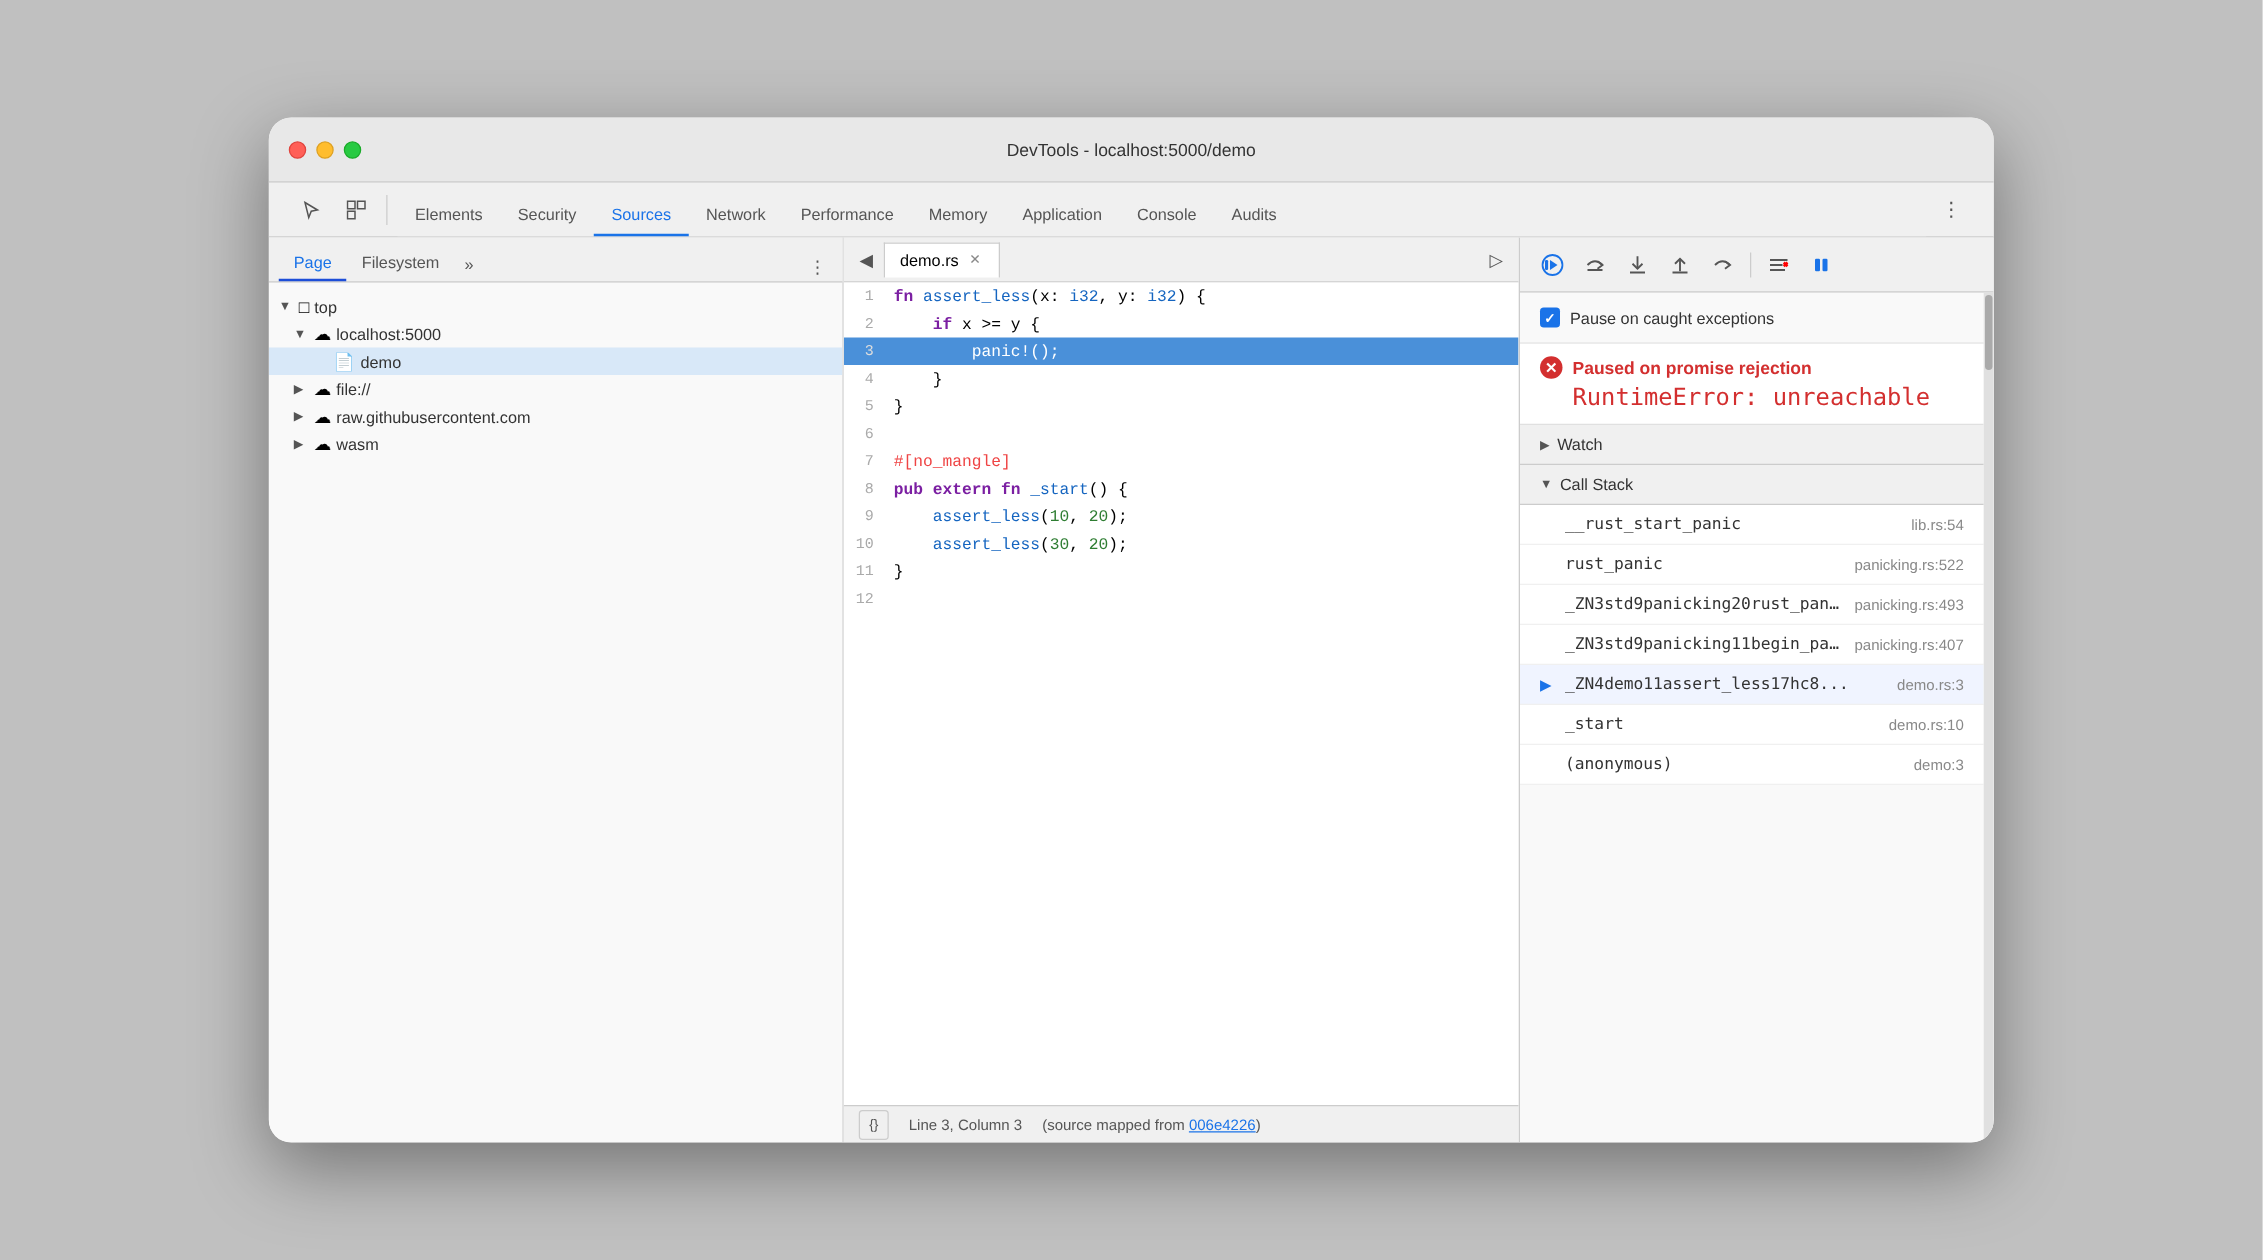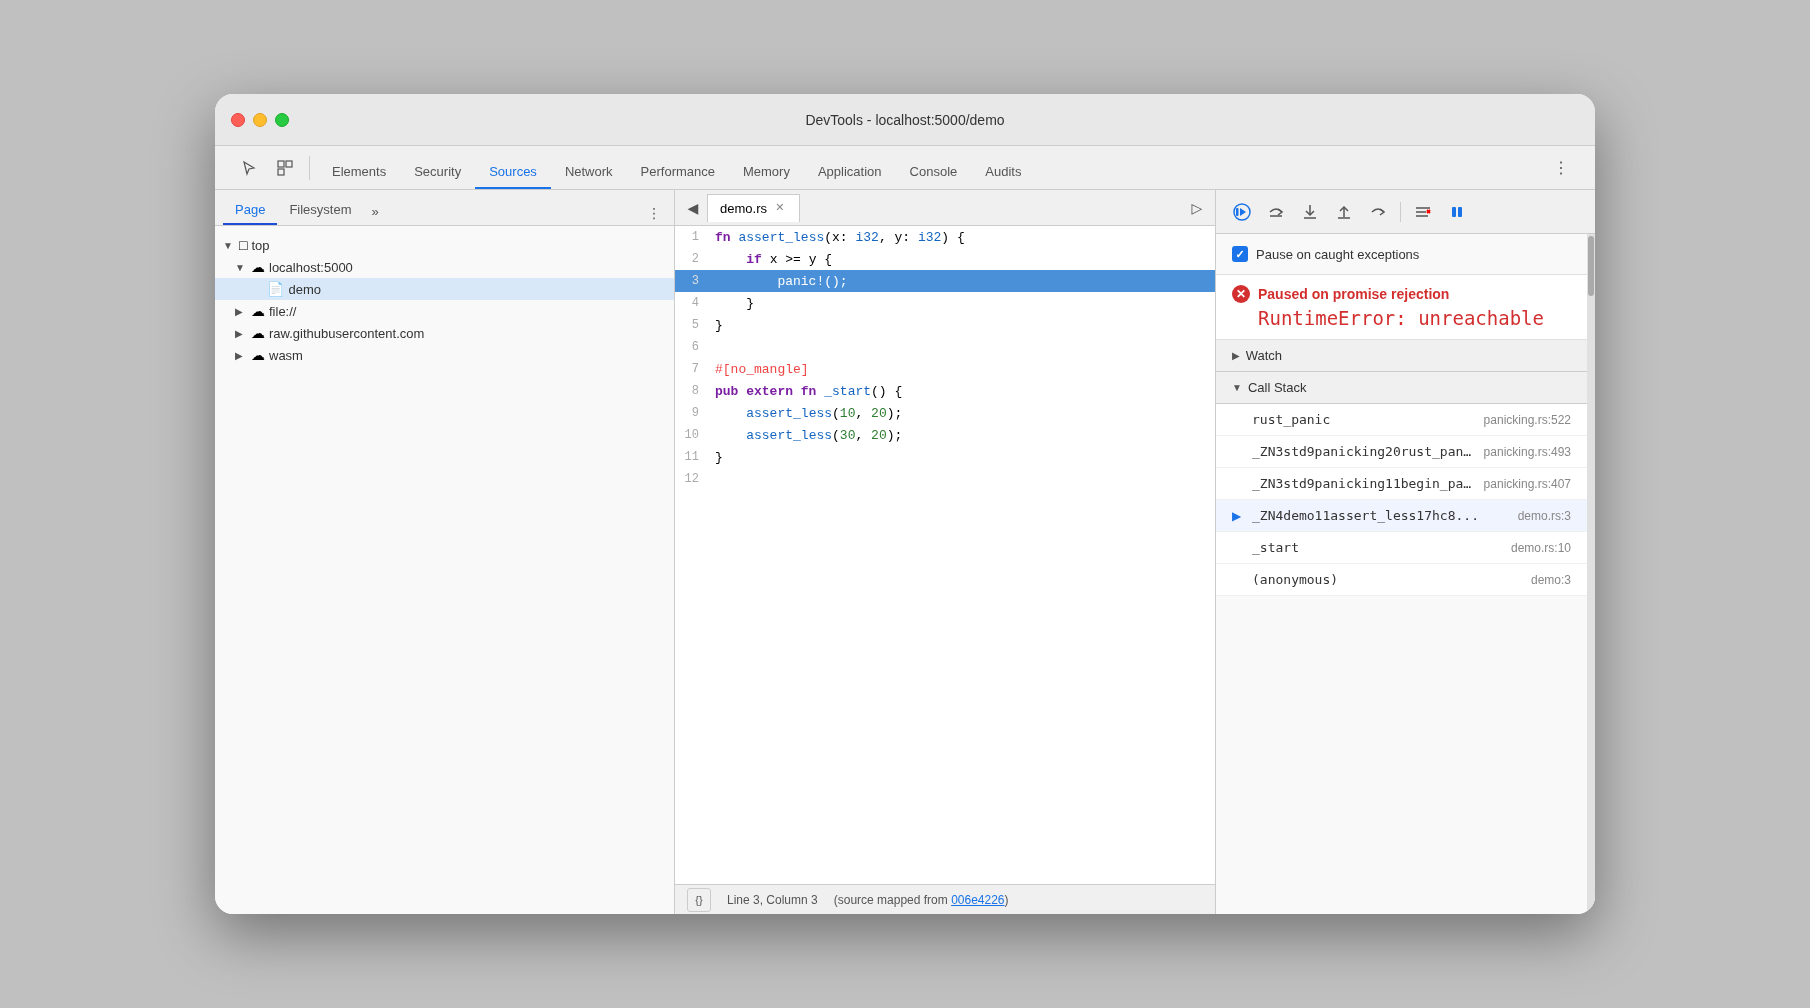--- a/index.html
+++ b/index.html
@@ -707,20 +707,25 @@
             <span>Watch</span>
           </div>
 
           <div class="section-header">
             <span class="section-arrow">▼</span>
             <span>Call Stack</span>
           </div>
 
           <div class="call-stack-list">
 
+            <div class="stack-item">
+              <span class="stack-arrow"></span>
+              <span class="stack-fn-name">__rust_start_panic</span>
+              <span class="stack-location">lib.rs:54</span>
+            </div>
 
             <div class="stack-item">
               <span class="stack-arrow"></span>
               <span class="stack-fn-name">rust_panic</span>
               <span class="stack-location">panicking.rs:522</span>
             </div>
 
             <div class="stack-item">
               <span class="stack-arrow"></span>
               <span class="stack-fn-name">_ZN3std9panicking20rust_pani...</span>

